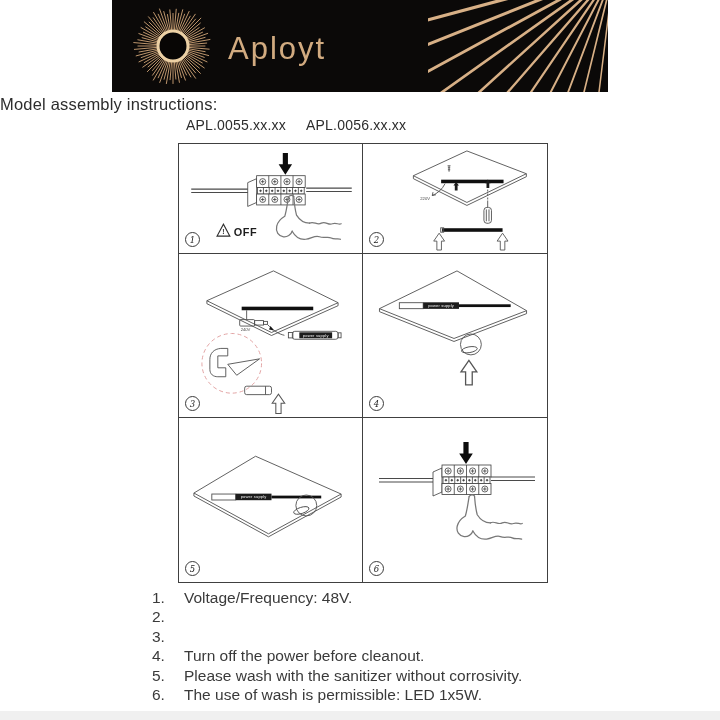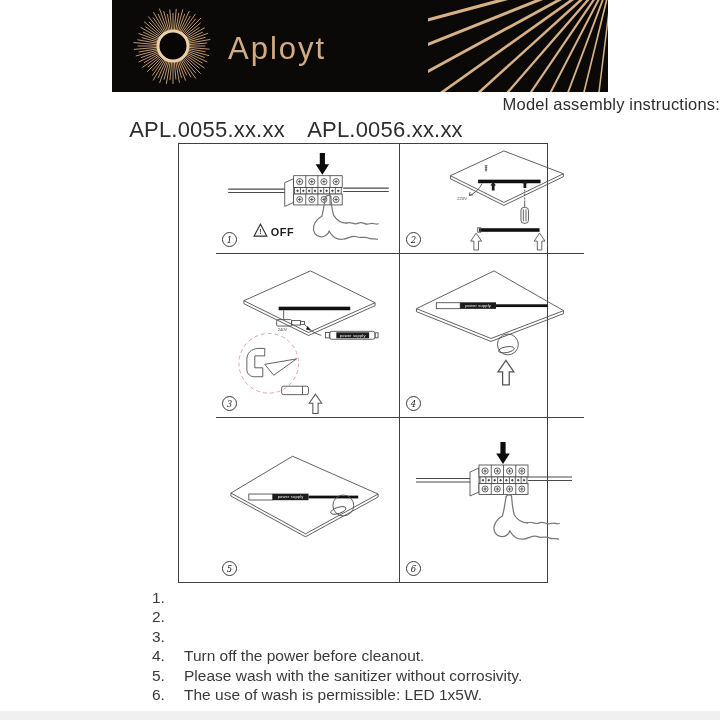--- a/index.html
+++ b/index.html
@@ -7,30 +7,30 @@
         font-family:"Liberation Sans", sans-serif;}
 
   
   .banner{position:absolute;left:112px;top:0;width:496px;height:92px;background:#0b0908;overflow:hidden;}
   .sunburst{position:absolute;left:16px;top:1px;width:90px;height:90px;}
   .brand{position:absolute;left:116px;top:0;height:96px;line-height:98px;
          font-size:31px;letter-spacing:2px;color:#d2ab80;font-weight:400;}
   .corner-rays{position:absolute;right:0;top:0;width:180px;height:92px;}
 
   
-  .title{position:absolute;left:0;top:95px;width:720px;text-align:right;
+  .title{position:absolute;left:0;top:95px;width:720px;text-align:left;
          font-size:16.5px;font-weight:500;color:#2d2d2d;letter-spacing:0.2px;}
   .models{position:absolute;left:0;top:117px;width:592px;text-align:center;
-          font-size:22px;font-weight:500;color:#2d2d2d;letter-spacing:0.2px;}
+          font-size:14px;font-weight:500;color:#2d2d2d;letter-spacing:0.2px;}
   .models span{margin:0 8px;}
 
   
   .grid{position:absolute;left:178px;top:143px;width:370px;height:440px;
         display:grid;grid-template-columns:184px 184px;grid-template-rows:110px 164px 164px;
-        border:1px solid #404040;box-sizing:border-box;padding-left:37px;}
+        border:1px solid #404040;box-sizing:border-box;}
   .cell{position:relative;box-sizing:border-box;}
   .cell.br{border-right:1px solid #404040;}
   .cell.bb{border-bottom:1px solid #404040;}
   .cell svg.diagram{position:absolute;left:0;top:0;width:100%;height:100%;}
   .badge{position:absolute;left:6px;bottom:6px;width:13px;height:13px;border:1px solid #3c3c3c;
          border-radius:50%;display:flex;align-items:center;justify-content:center;
          font:italic 8.5px "DejaVu Serif", serif;color:#222;background:#fff;}
 
   
   .oln{stroke:#4f4f4f;stroke-width:0.9;fill:none;}
@@ -340,20 +340,21 @@
         <use href="#darrow" transform="translate(103,24)"></use>
         <use href="#hand" transform="translate(108,78) scale(1.25)"></use>
       </svg>
       <span class="badge">6</span>
     </div>
   </div>
 
   <div class="instructions">
     <div class="ins-row">
       <span class="ins-num">1.</span>
+      <span>Voltage/Frequency: 48V.</span>
     </div>
     <div class="ins-row">
       <span class="ins-num">2.</span>
     </div>
     <div class="ins-row">
       <span class="ins-num">3.</span>
     </div>
     <div class="ins-row">
       <span class="ins-num">4.</span>
       <span>Turn off the power before cleanout.</span>

